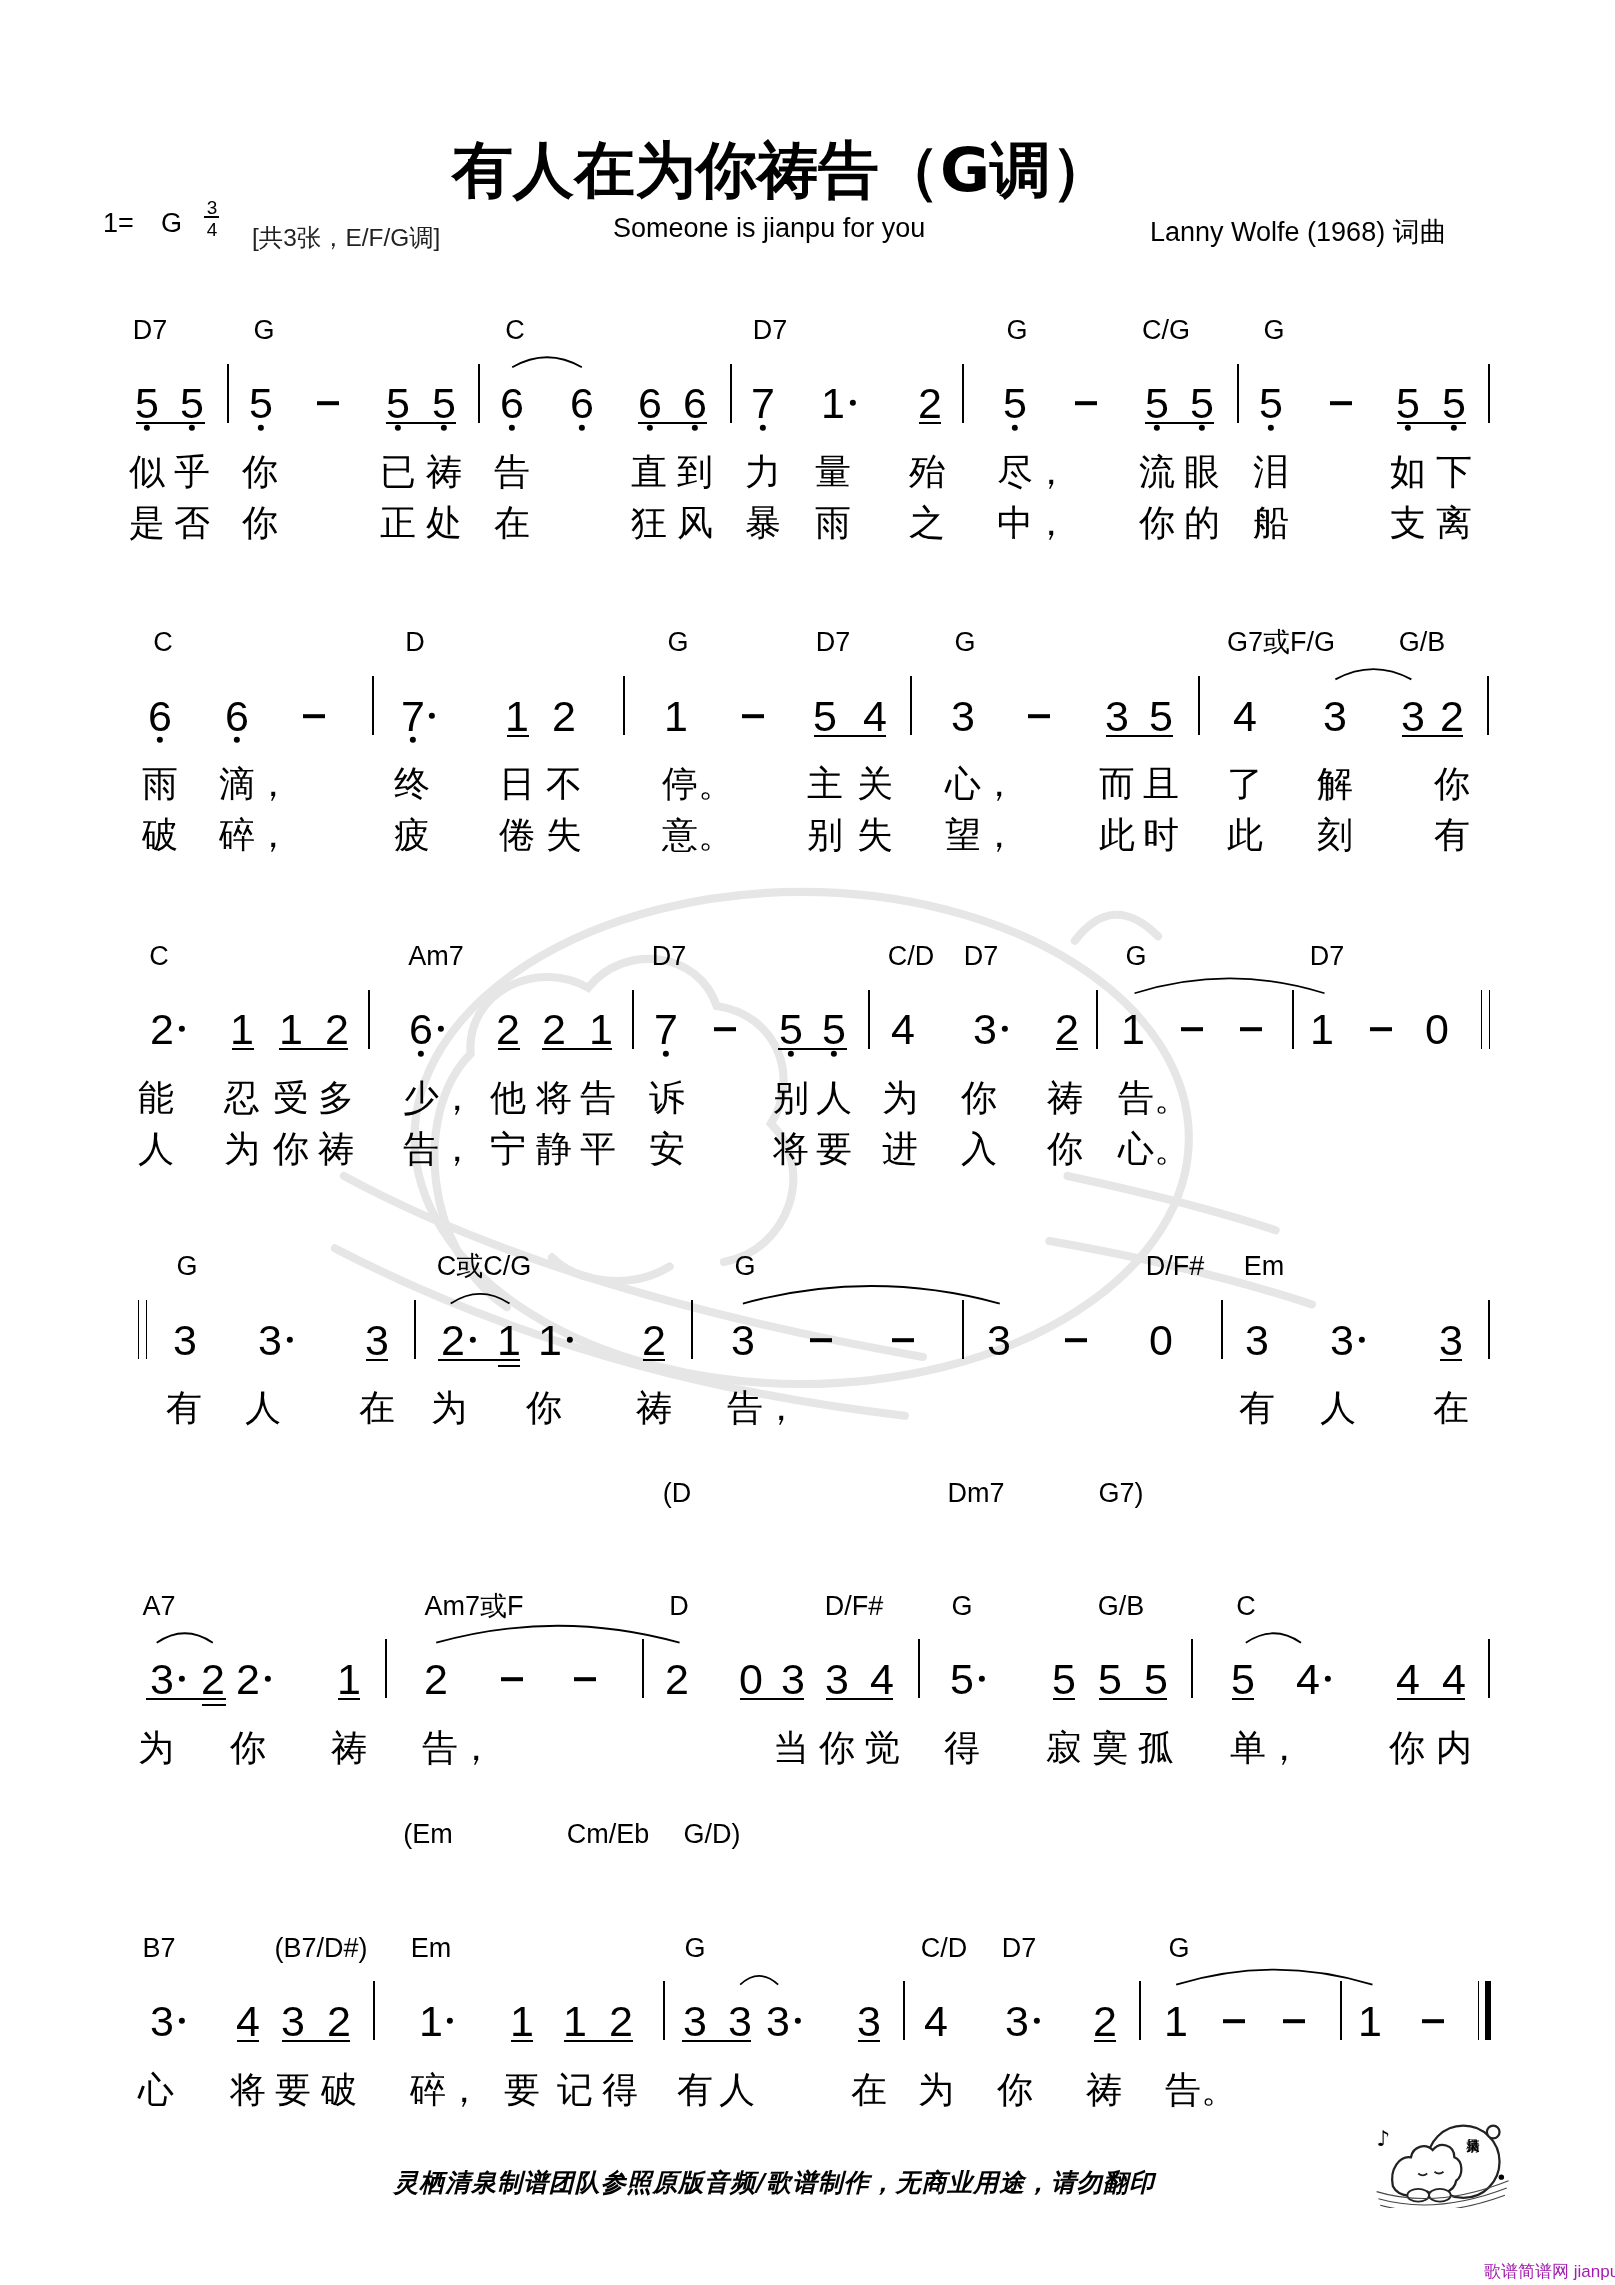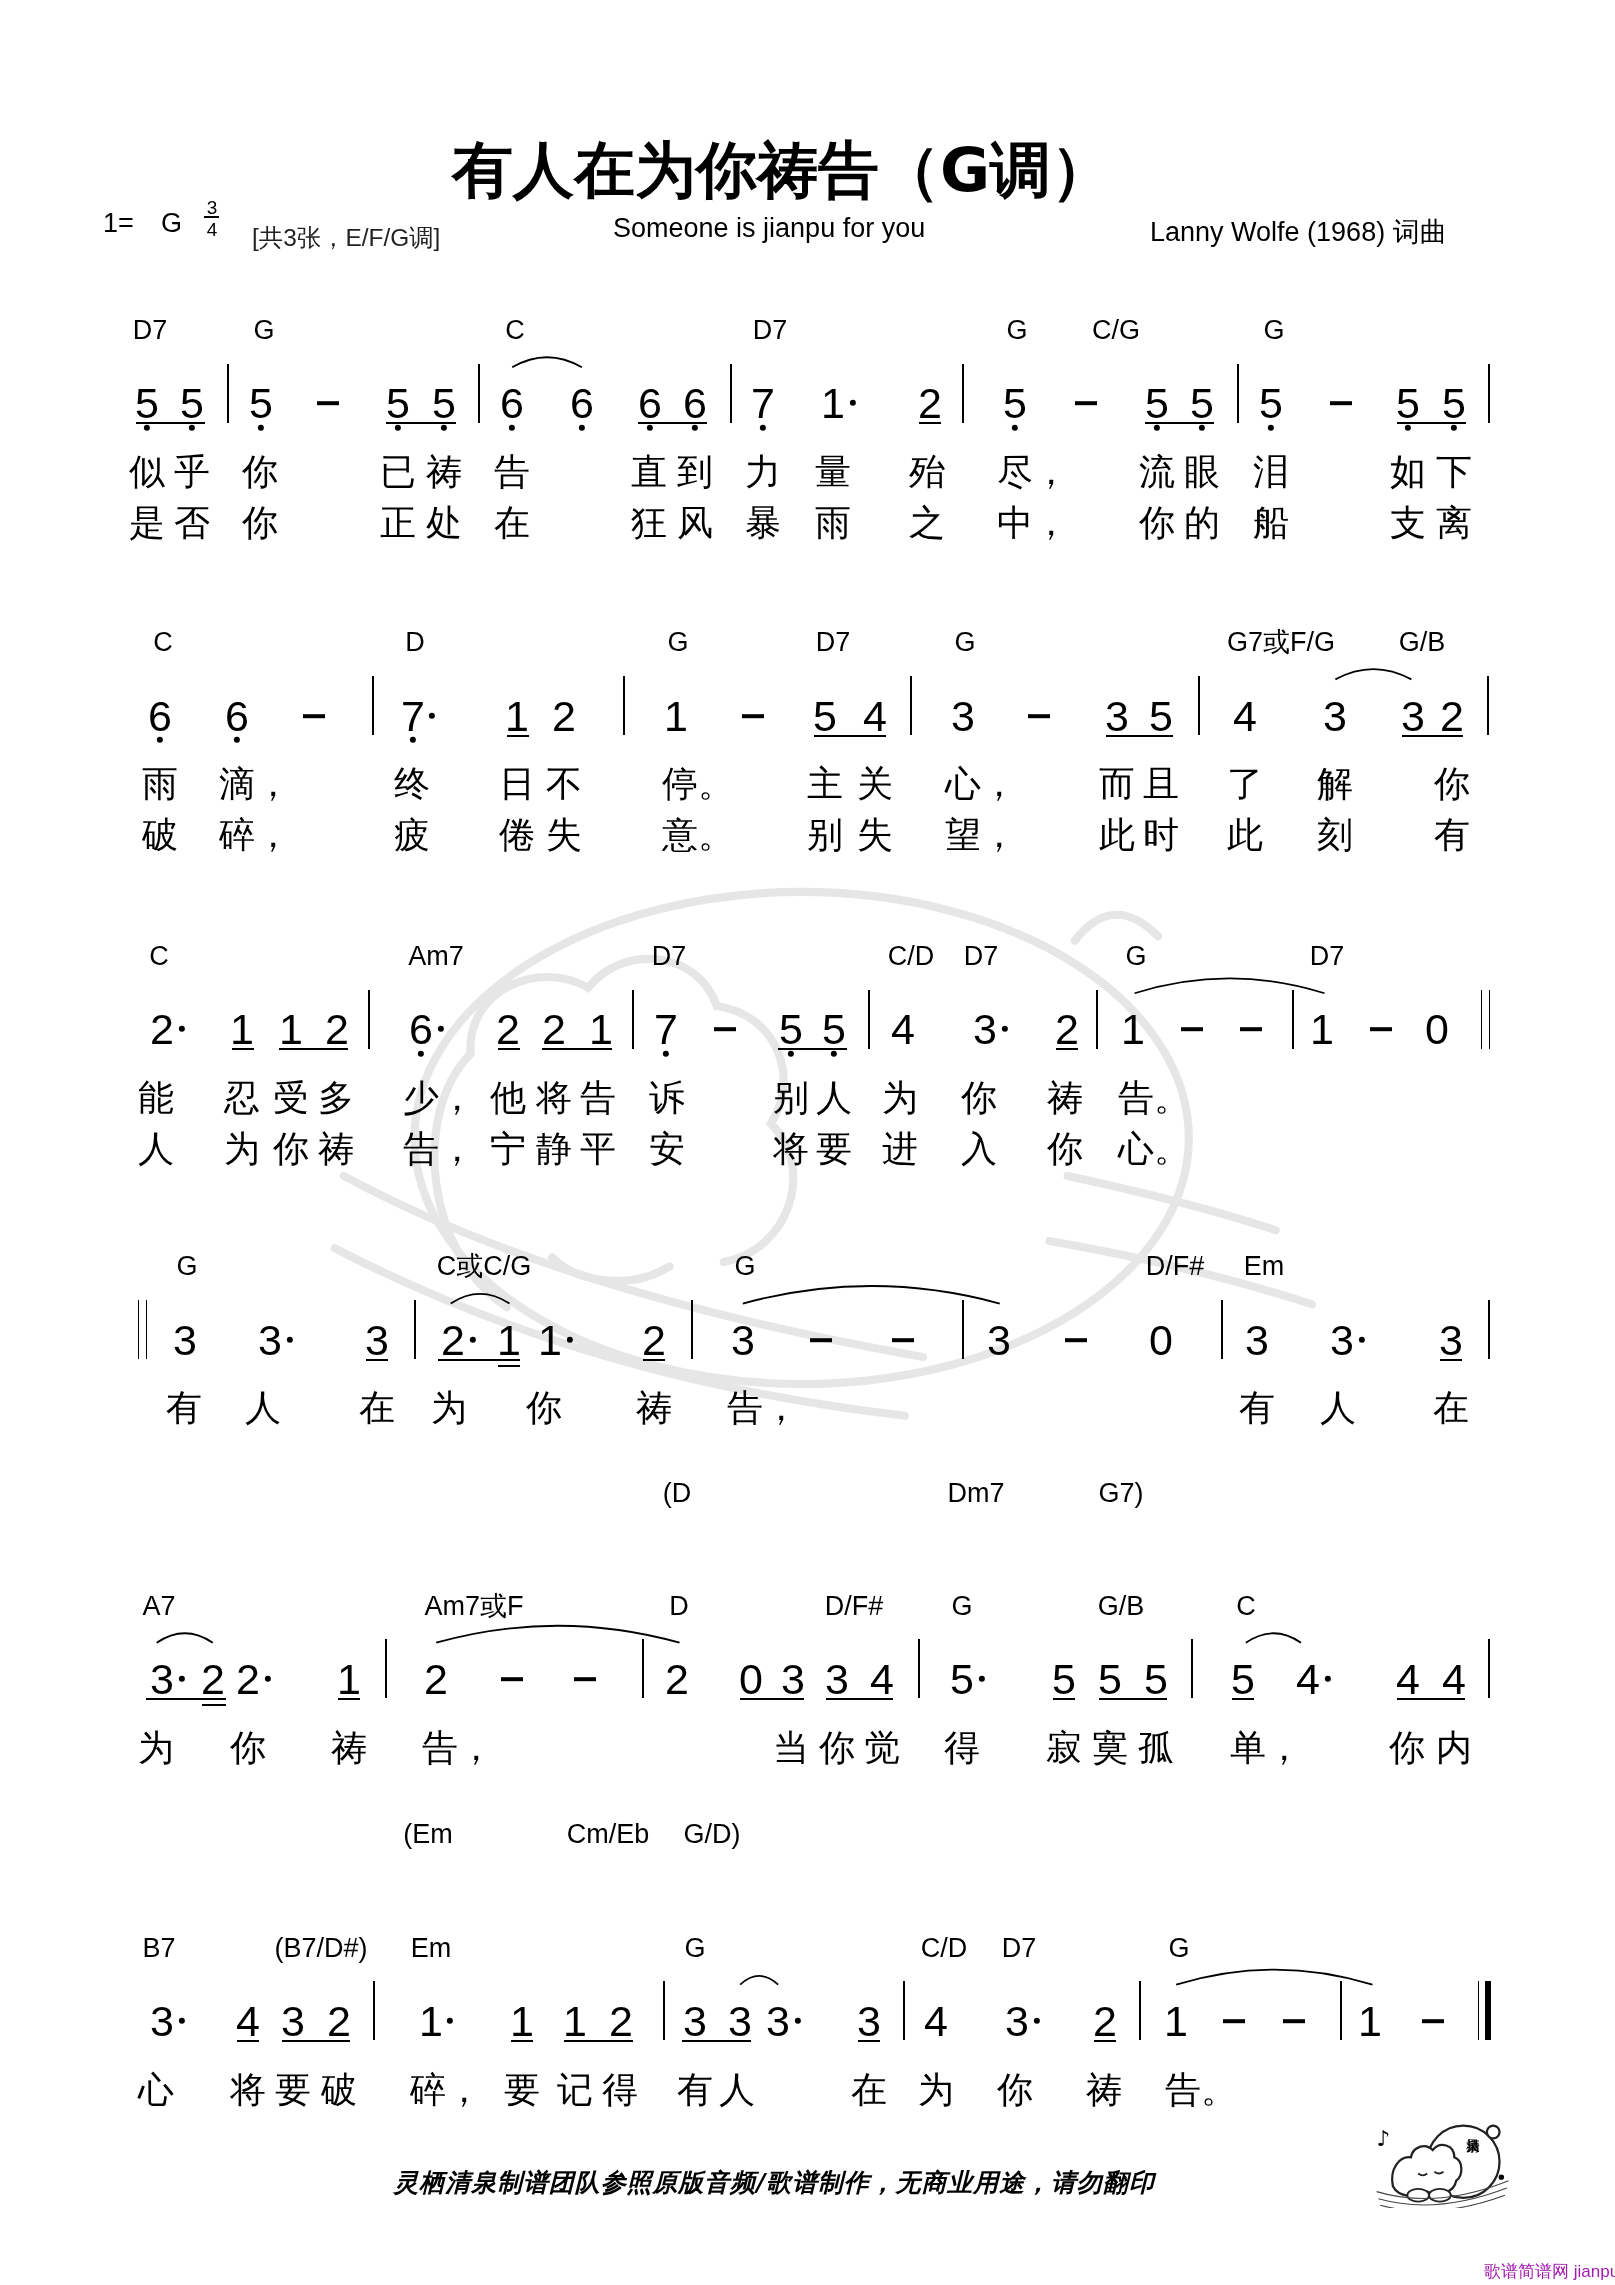--- a/index.html
+++ b/index.html
@@ -60,21 +60,21 @@
 <div class="abs hdr" style="left:252px;top:238px;transform:translateY(-50%);font-size:24.4px;color:#222;">[共3张，E/F/G调]</div>
 <div class="abs hdr" style="left:613px;top:228px;transform:translateY(-50%);font-size:27px;">Someone is jianpu for you</div>
 <div class="abs hdr" style="left:1150px;top:232px;transform:translateY(-50%);font-size:27px;">Lanny Wolfe (1968) 词曲</div>
 
 <div id="score">
     <div class="chord" style="left: 150px; top: 330px;">D7</div>
     <div class="chord" style="left: 264px; top: 330px;">G</div>
     <div class="chord" style="left: 515px; top: 330px;">C</div>
     <div class="chord" style="left: 770px; top: 330px;">D7</div>
     <div class="chord" style="left: 1017px; top: 330px;">G</div>
-    <div class="chord" style="left: 1116px; top: 330px; text-align: center;">C/G</div>
+    <div class="chord" style="left: 1166px; top: 330px; text-align: center;">C/G</div>
     <div class="chord" style="left: 1274px; top: 330px;">G</div>
     <div class="note" style="left: 147px; top: 403px;">5</div>
     <div class="lodot" style="left: 147px; top: 428px;"></div>
     <div class="note" style="left: 192px; top: 403px;">5</div>
     <div class="lodot" style="left: 192px; top: 428px;"></div>
     <div class="note" style="left: 261px; top: 403px;">5</div>
     <div class="lodot" style="left: 261px; top: 428px;"></div>
     <div class="dash" style="left: 328px; top: 403px;">–</div>
     <div class="note" style="left: 398px; top: 403px;">5</div>
     <div class="lodot" style="left: 398px; top: 428px;"></div>

